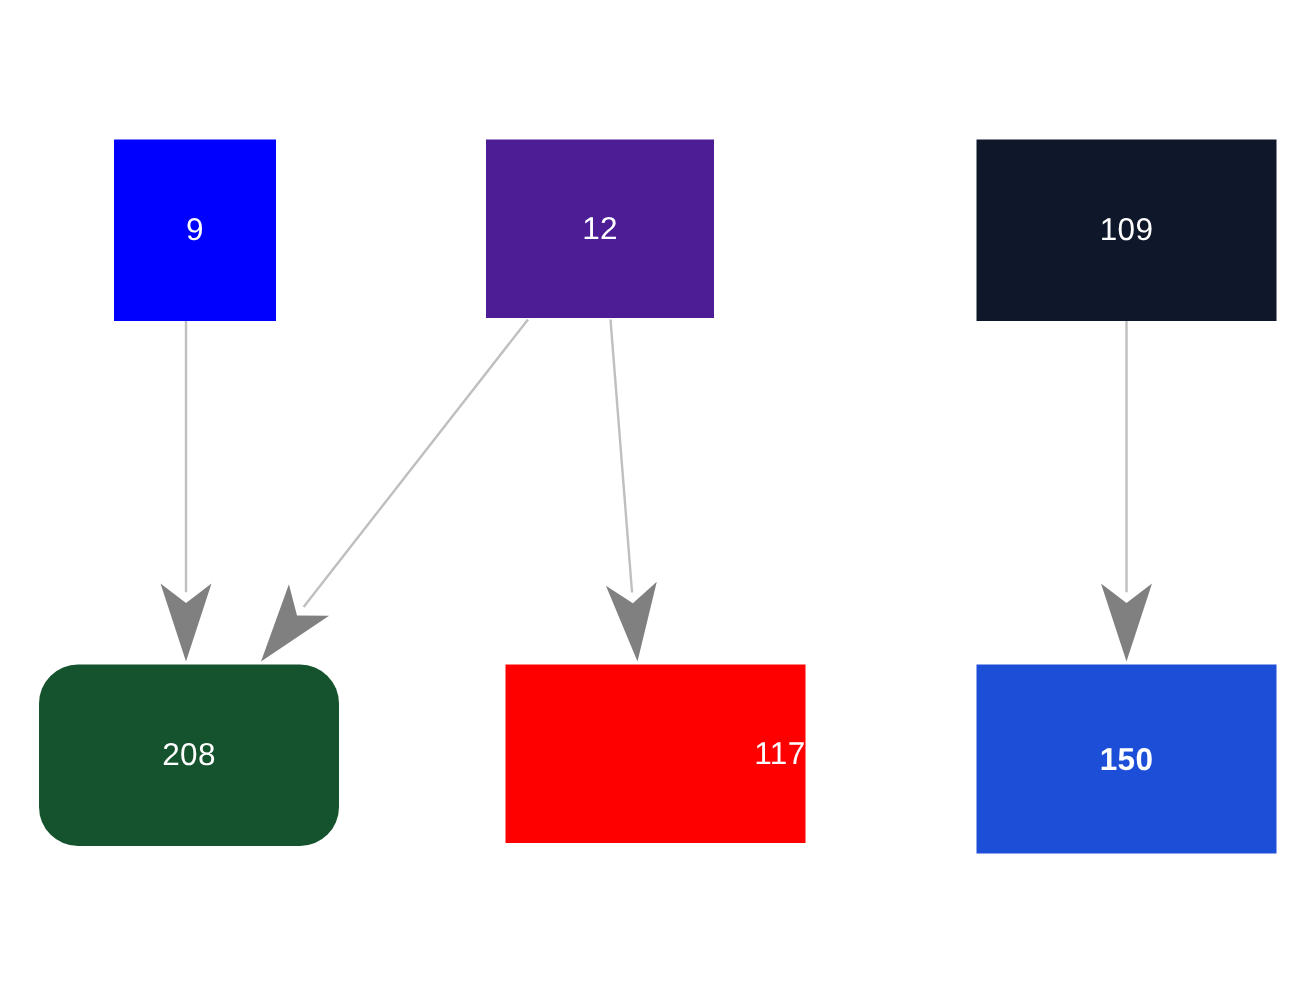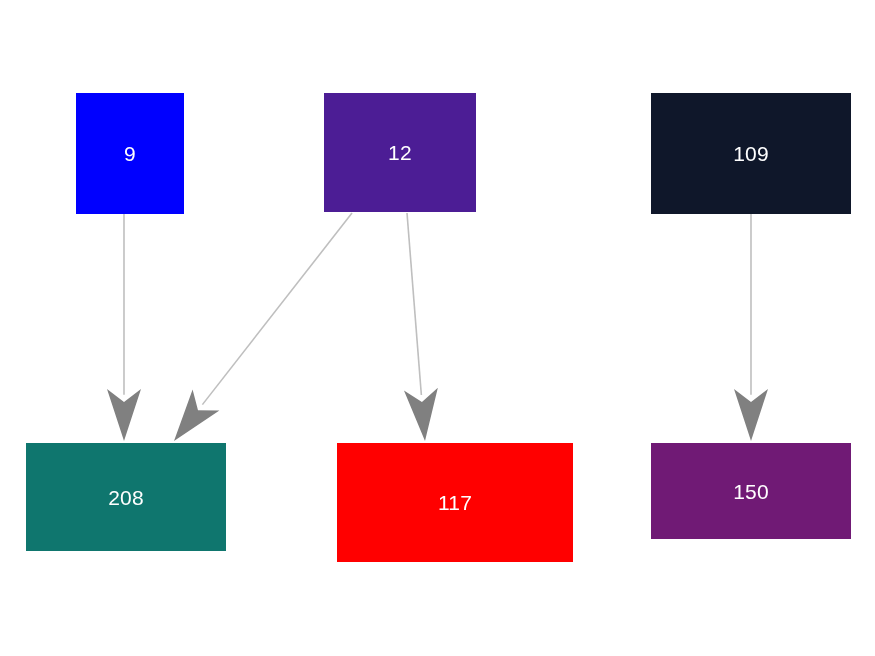--- a/index.html
+++ b/index.html
@@ -69,25 +69,25 @@
   </div>
 
   <div class="graph-node node-source" style="left: 324px; top: 93px; width: 152px; height: 119px; background: #4c1d95;">
     <span class="node-label" style="color: rgb(255, 255, 255);">12</span>
   </div>
 
   <div class="graph-node node-source" style="left: 651px; top: 93px; width: 200px; height: 121px; background: #0f172a;">
     <span class="node-label" style="color: rgb(255, 255, 255);">109</span>
   </div>
 
-  <div class="graph-node node-target" style="left: 26px; top: 443px; width: 200px; height: 108px; background: #0f766e;">
+  <div class="graph-node node-target" style="left: 26px; top: 443px; width: 200px; height: 121px; background: #14532d; border-radius: 26px;">
     <span class="node-label" style="color: rgb(255, 255, 255);">208</span>
   </div>
 
-  <div class="graph-node node-target" style="left: 337px; top: 443px; width: 236px; height: 119px; background: rgb(255, 0, 0);">
+  <div class="graph-node node-target" style="left: 337px; top: 443px; width: 200px; height: 119px; background: rgb(255, 0, 0); justify-content: flex-end;">
     <span class="node-label" style="color: rgb(255, 255, 255);">117</span>
   </div>
 
-  <div class="graph-node node-target" style="left: 651px; top: 443px; width: 200px; height: 96px; background: #701a75;">
+  <div class="graph-node node-target" style="left: 651px; top: 443px; width: 200px; height: 126px; background: #1d4ed8; font-weight: bold;">
     <span class="node-label" style="color: rgb(255, 255, 255);">150</span>
   </div>
 
 </div>
 
 </body></html>

